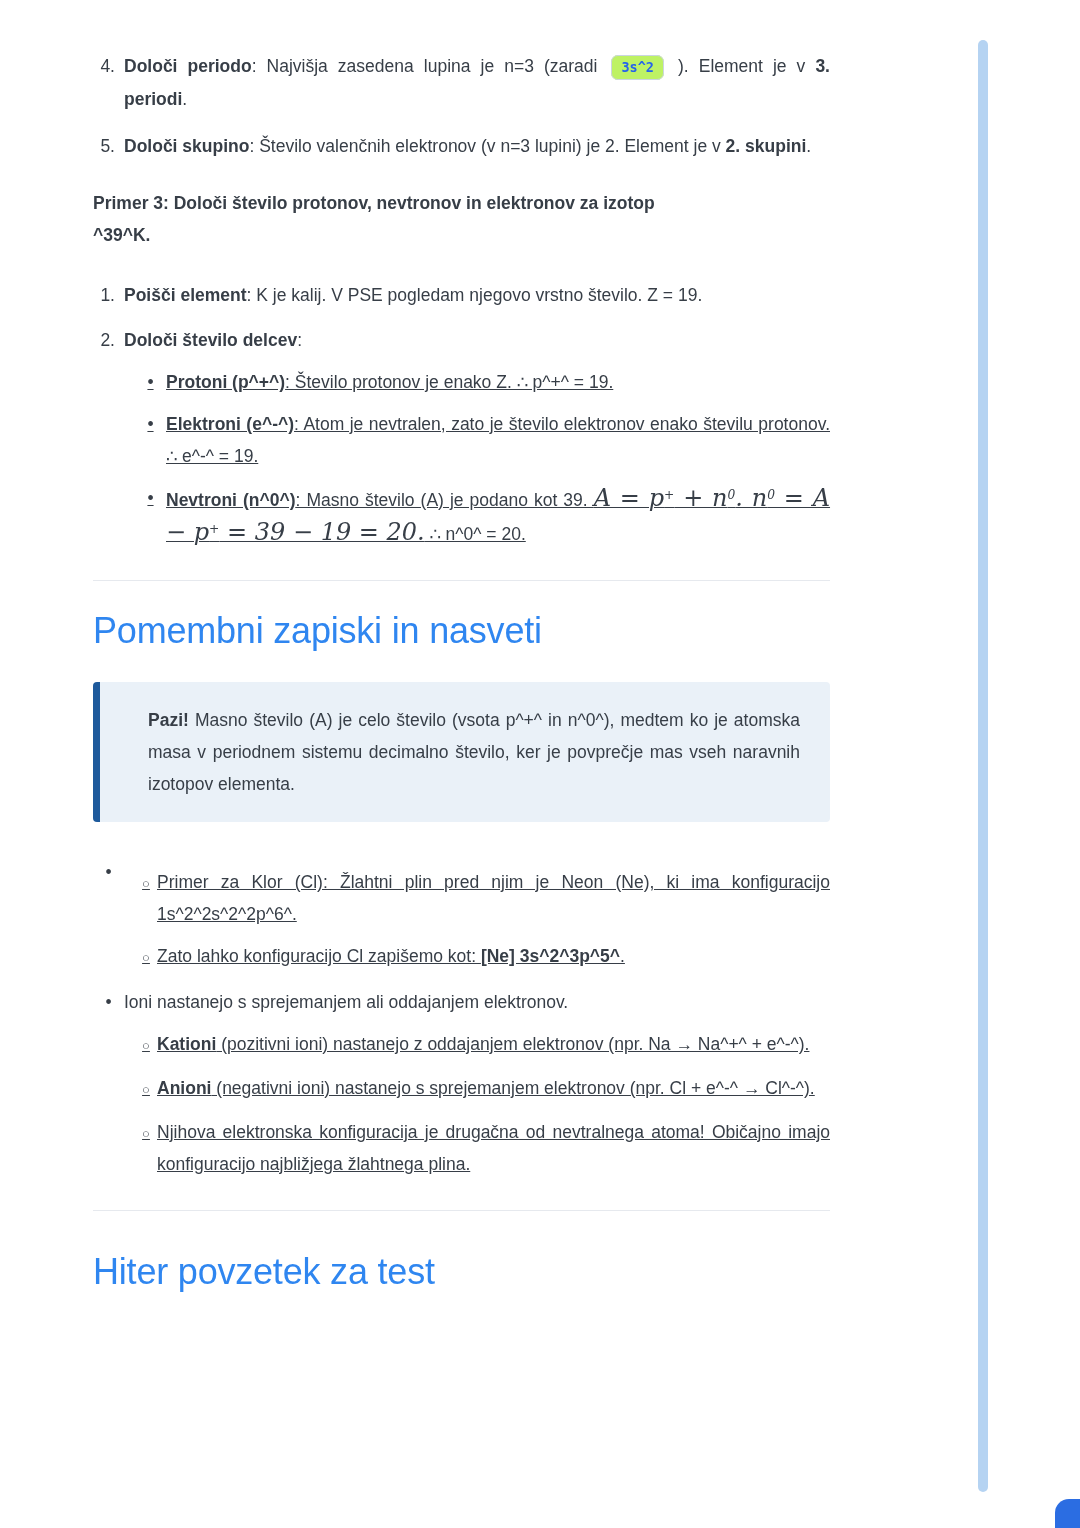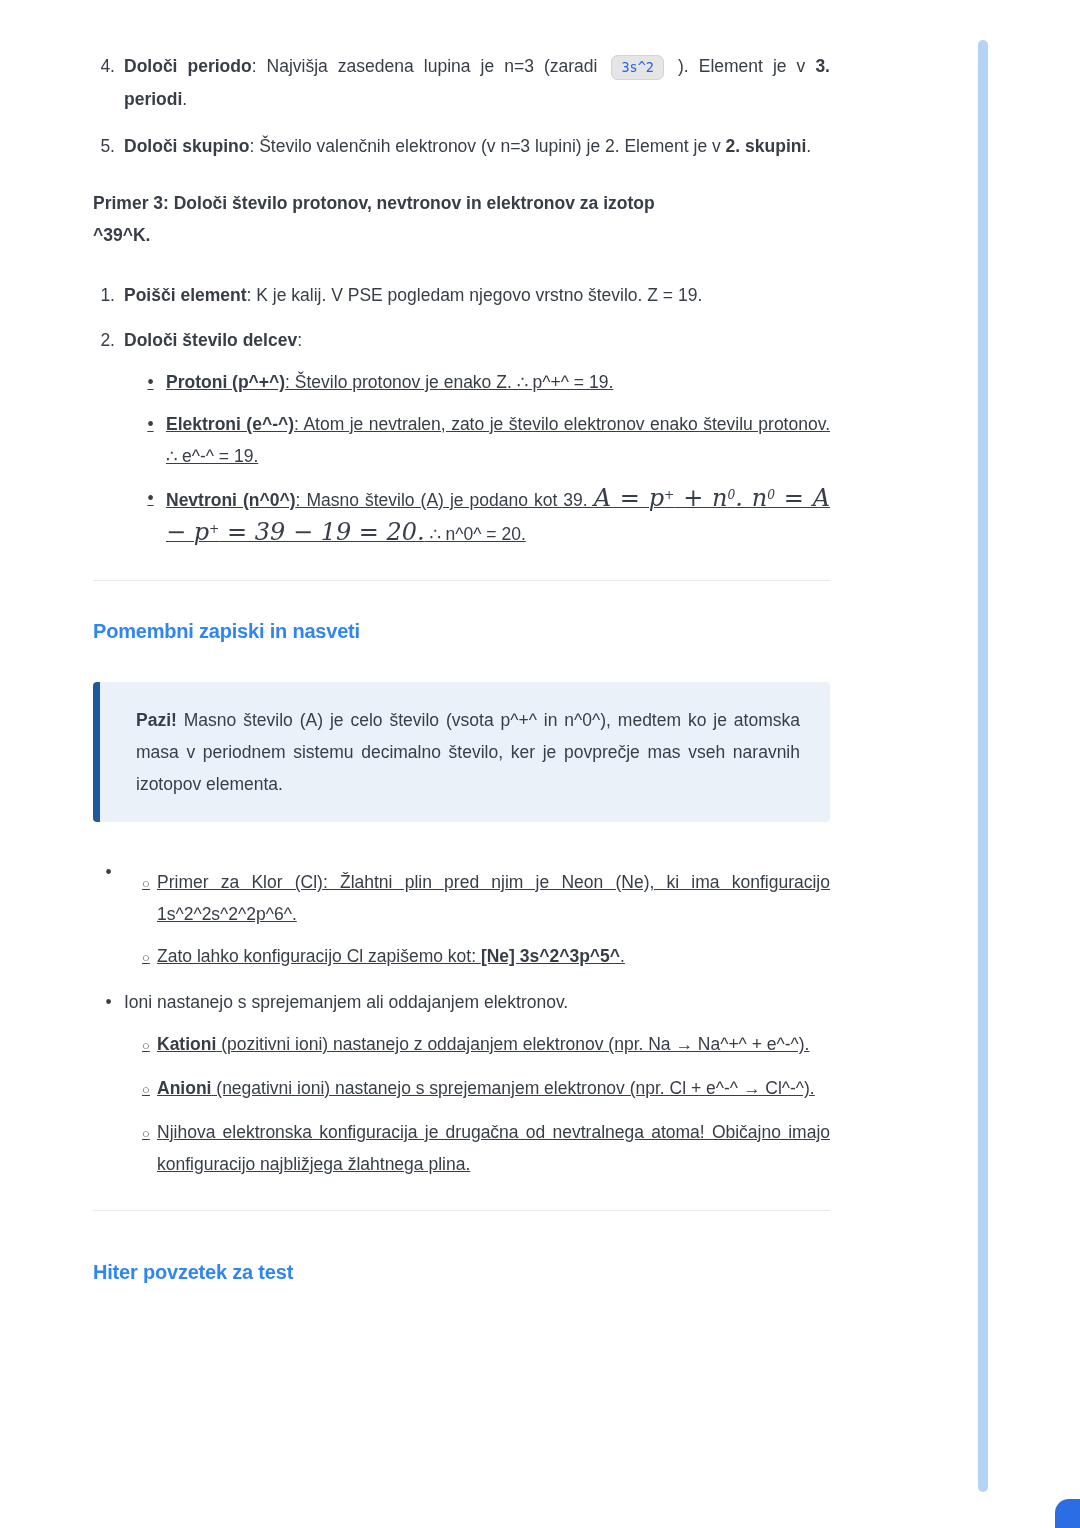--- a/index.html
+++ b/index.html
@@ -12,23 +12,23 @@
     font-family:"Liberation Sans","DejaVu Sans",sans-serif;
     font-size:17.5px;
     line-height:32px;
   }
   .content { position:absolute; left:93px; top:50px; width:737px; }
 
   .b { font-weight:700; }
   .code {
     font-family:"DejaVu Sans Mono",monospace;
     font-size:13.5px;
-    font-weight:400;
+    font-weight:700;
     color:#2563EB;
-    background:#e5e5e5;
+    background:#bef264;
     border:1px solid #CBD5E1;
     border-radius:7px;
     padding:3px 9px 4px;
     margin:0 4px;
     white-space:nowrap;
   }
   .math { font-family:"DejaVu Serif","Liberation Serif",serif; font-style:italic; font-size:24px; }
   .sup { vertical-align:super; font-size:70%; line-height:0; }
 
   .li { display:flex; align-items:flex-start; }
@@ -40,29 +40,29 @@
   .marker.circ::before { content:"○"; font-size:13px; }
   .li-body { flex:1; text-align:justify; }
 
   .step { margin-bottom:15px; }
   .example-heading { margin:25px 0 28px; text-align:justify; }
   .step-ex { margin-bottom:13px; }
   .sub-list { margin-left:11px;text-decoration:underline; }
   .sub-list > .li { margin-top:10px; }
 
   .divider { height:1px; background:#E6E9EE; margin-top:30px; }
-  h2 { font-size:20px; line-height:34px; font-weight:700; color:#2F86F0; margin-top:33px; letter-spacing:-0.2px; }
+  h2 { font-size:36px; line-height:34px; font-weight:400; color:#2F86F0; margin-top:33px; letter-spacing:-0.2px; }
   h2.summary-h { margin-top:44px; }
 
   .callout {
     margin-top:34px;
     background:#EAF1F8;
     border-left:7px solid #1E5A9C;
     border-radius:4px;
-    padding:22px 30px 22px 36px;
+    padding:22px 30px 22px 48px;
   }
   .callout-text { text-align:justify; }
 
   .notes { margin-top:34px; }
   .note-item + .note-item { margin-top:12px; }
 
   .stripe {
     position:absolute;
     top:40px; bottom:36px; right:92px;
     width:10px;

